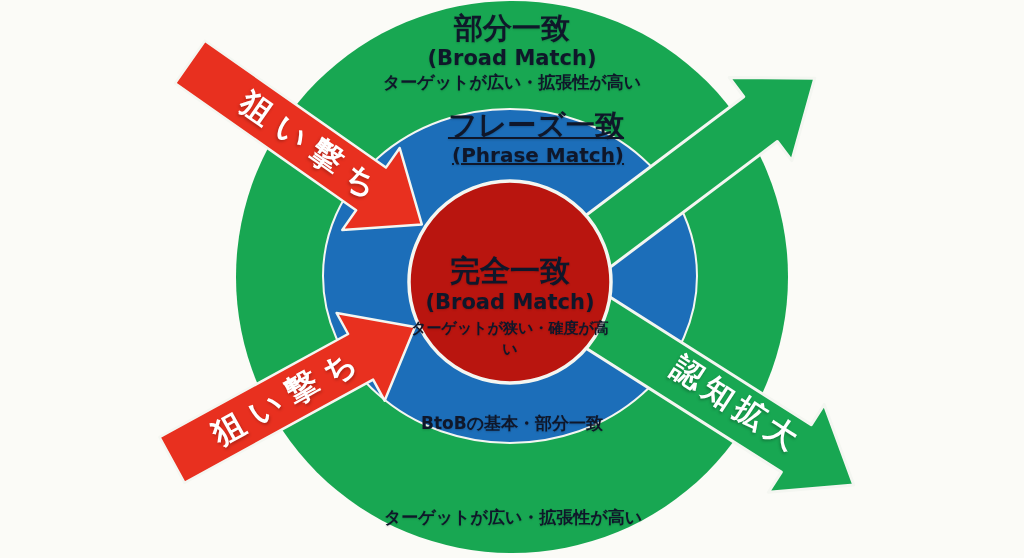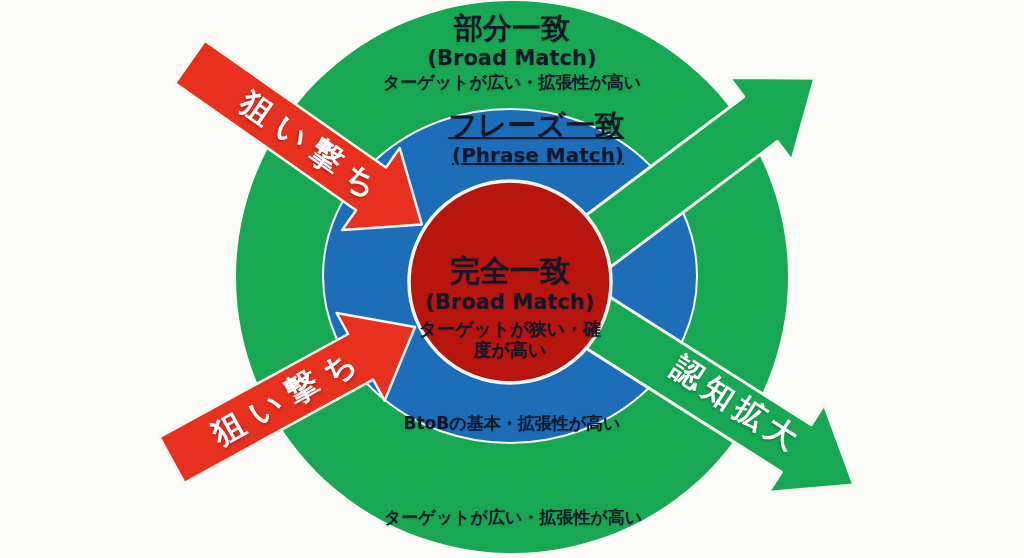--- a/index.html
+++ b/index.html
@@ -23,21 +23,21 @@
   }
   .line-title    { font-size: 29px; line-height: 35px; }
   .line-subtitle { font-size: 21px; line-height: 25px; }
   .line-note     { font-size: 17px; line-height: 23px; }
   .block-top    { left: 512px; top: 11px; }
   .block-phrase { left: 536px; top: 108px; text-decoration: underline; }
   .block-exact  { left: 510px; top: 252px; }
   .block-exact .line-title    { font-size: 30px; line-height: 37px; }
   .block-exact .line-subtitle { font-size: 21px; line-height: 26px; }
   .block-exact .line-note {
-    font-size: 18px; line-height: 21px;
+    font-size: 15px; line-height: 21px;
     width: 200px; margin: 3px auto 11px; white-space: normal;
   }
   .block-btob   { left: 512px; top: 412px; font-size: 17px; }
   .block-bottom { left: 513px; top: 506px; font-size: 17px; }
   .arrow-label {
     position: absolute;
     color: #ffffff;
     font-weight: bold;
     white-space: nowrap;
     text-shadow: 0 2px 3px rgba(0,0,0,0.25);
@@ -91,21 +91,21 @@
     <div class="line-title">フレーズ一致</div>
     <div class="line-subtitle" style="font-size:20px;text-align:right;">(Phrase Match)</div>
   </div>
 
   <div class="label block-exact">
     <div class="line-title">完全一致</div>
     <div class="line-subtitle">(Broad Match)</div>
     <div class="line-note">ターゲットが狭い・確度が高い</div>
   </div>
 
-  <div class="label block-btob">BtoBの基本・拡張性が高い</div>
+  <div class="label block-btob">BtoBの基本・部分一致</div>
 
   <div class="label block-bottom">ターゲットが広い・拡張性が高い</div>
 
   <div class="arrow-label snipe-top">狙い撃ち</div>
 
   <div class="arrow-label snipe-bottom">狙い撃ち</div>
 
   <div class="arrow-label expand-bottom">認知拡大</div>
 
 </div>

